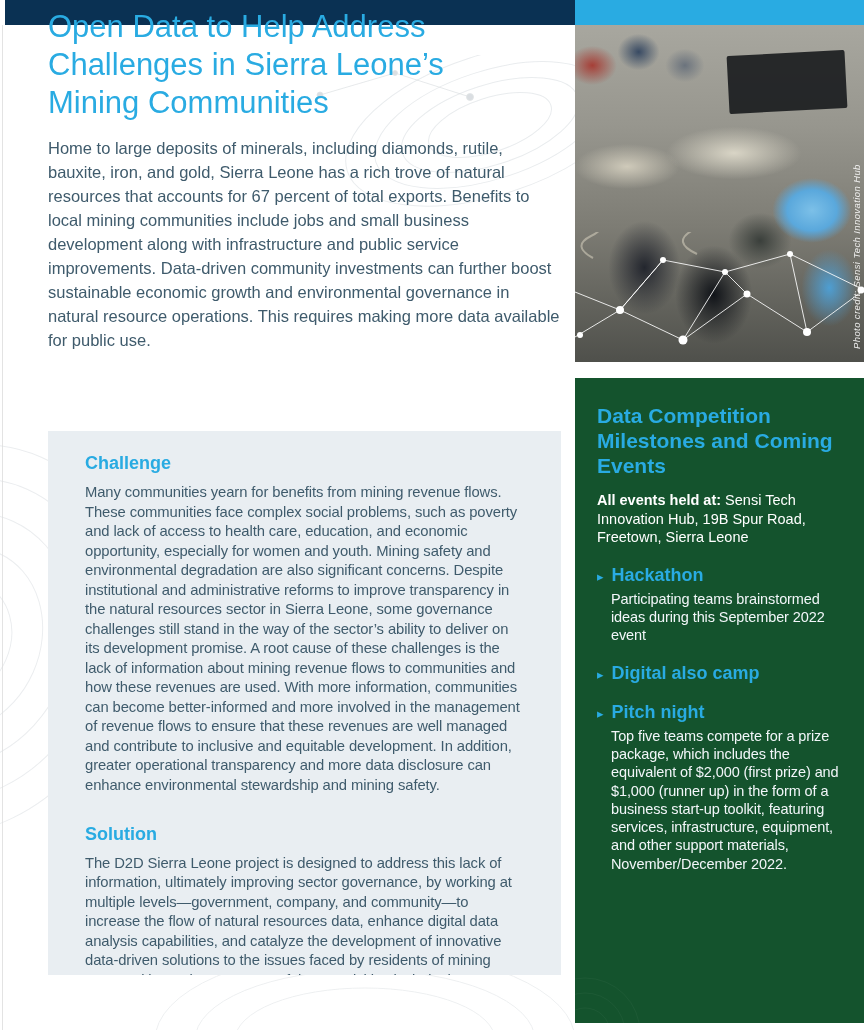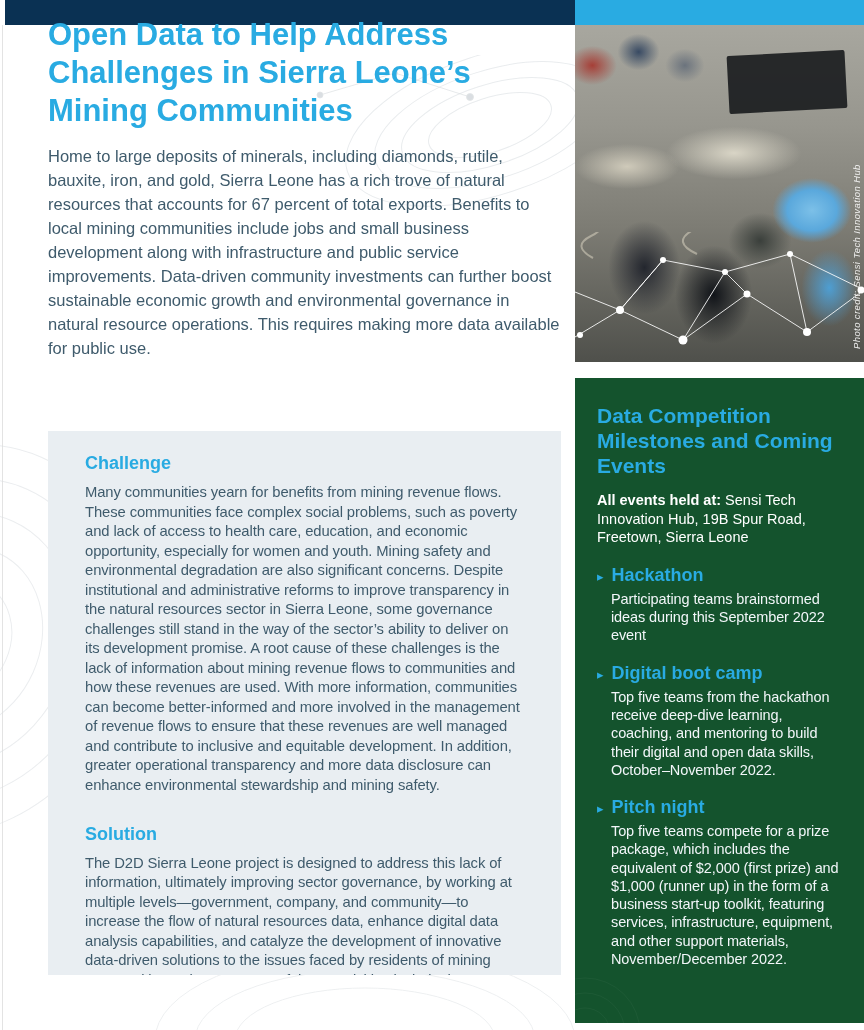--- a/index.html
+++ b/index.html
@@ -10,21 +10,21 @@
   
   .pattern { position:absolute; pointer-events:none; }
   
   .topbar-left  { position:absolute; left:5px;  top:0; width:570px; height:25px; background:#0a3153; }
   .topbar-right { position:absolute; left:575px; top:0; width:289px; height:25px; background:#29abe2; }
   .left-rule { position:absolute; left:2px; top:25px; width:1px; height:1005px; background:#dcdcdc; opacity:.8; }
 
   
   .main { position:absolute; left:48px; top:0; width:513px; }
   .eyebrow { margin-top:78px; font-size:19px; font-weight:bold; color:#123a60; letter-spacing:.2px; }
-  .title { margin:16px 0 0; width:492px; font-size:31px; line-height:1.22; font-weight:bold; color:#29abe2; }
+  .title { margin:8px 0 0; width:492px; font-size:31px; line-height:1.22; font-weight:normal; color:#29abe2; }
   .intro { margin:16px 0 0; font-size:16.5px; line-height:1.45; color:#3f5b6c; }
 
   .graybox {
     position:absolute; left:48px; top:431px; width:513px; height:544px;
     background:#e9eef2; padding:22px 36px 0 37px; box-sizing:border-box; overflow:hidden;
   }
   .sec-heading { margin:0; font-size:18px; font-weight:bold; color:#29abe2; }
   .sec-heading.second { margin-top:28px; }
   .sec-body { margin:9px 0 0; font-size:14.8px; line-height:1.32; color:#3f5b6c; letter-spacing:-.1px; }
 
@@ -162,23 +162,22 @@
       <div class="event-head">
         <span class="arrow">▸</span>
         <span class="event-name">Hackathon</span>
       </div>
       <p class="event-desc">Participating teams brainstormed ideas during this September 2022 event</p>
     </div>
 
     <div class="event">
       <div class="event-head">
         <span class="arrow">▸</span>
-        <span class="event-name">Digital boot camp</span>
+        <span class="event-name">Digital also camp</span>
       </div>
-      <p class="event-desc">Top five teams from the hackathon receive deep-dive learning, coaching, and mentoring to build their digital and open data skills, October–November 2022.</p>
     </div>
 
     <div class="event">
       <div class="event-head">
         <span class="arrow">▸</span>
         <span class="event-name">Pitch night</span>
       </div>
       <p class="event-desc">Top five teams compete for a prize package, which includes the equivalent of $2,000 (first prize) and $1,000 (runner up) in the form of a business start-up toolkit, featuring services, infrastructure, equipment, and other support materials, November/December 2022.</p>
     </div>
 

